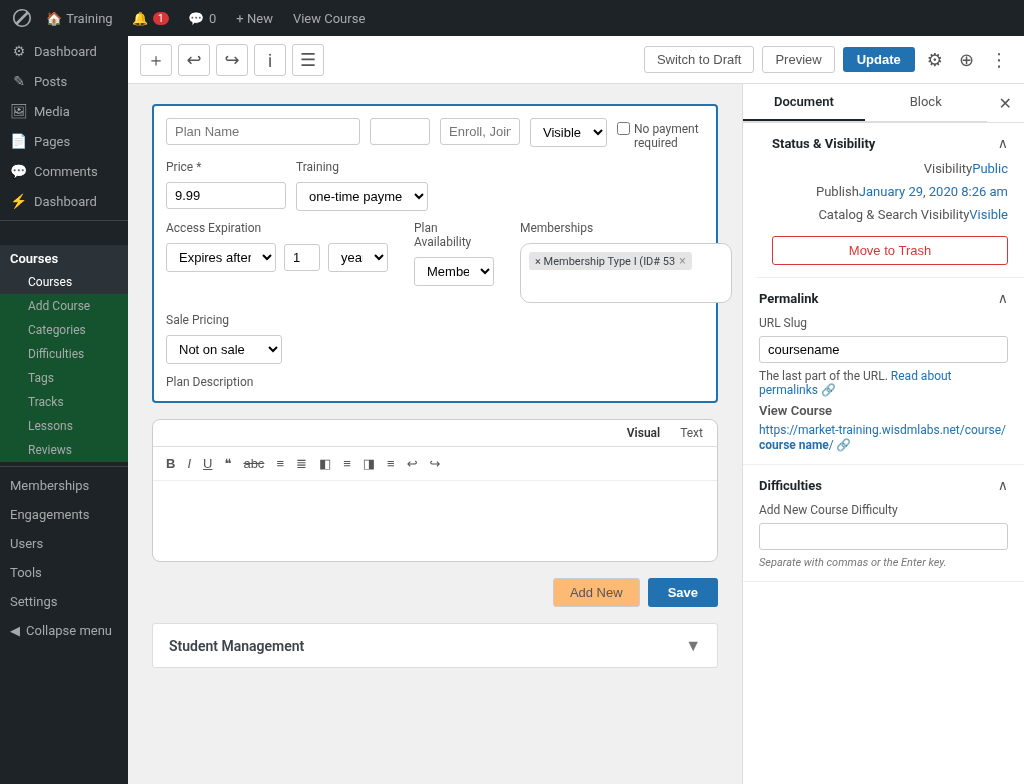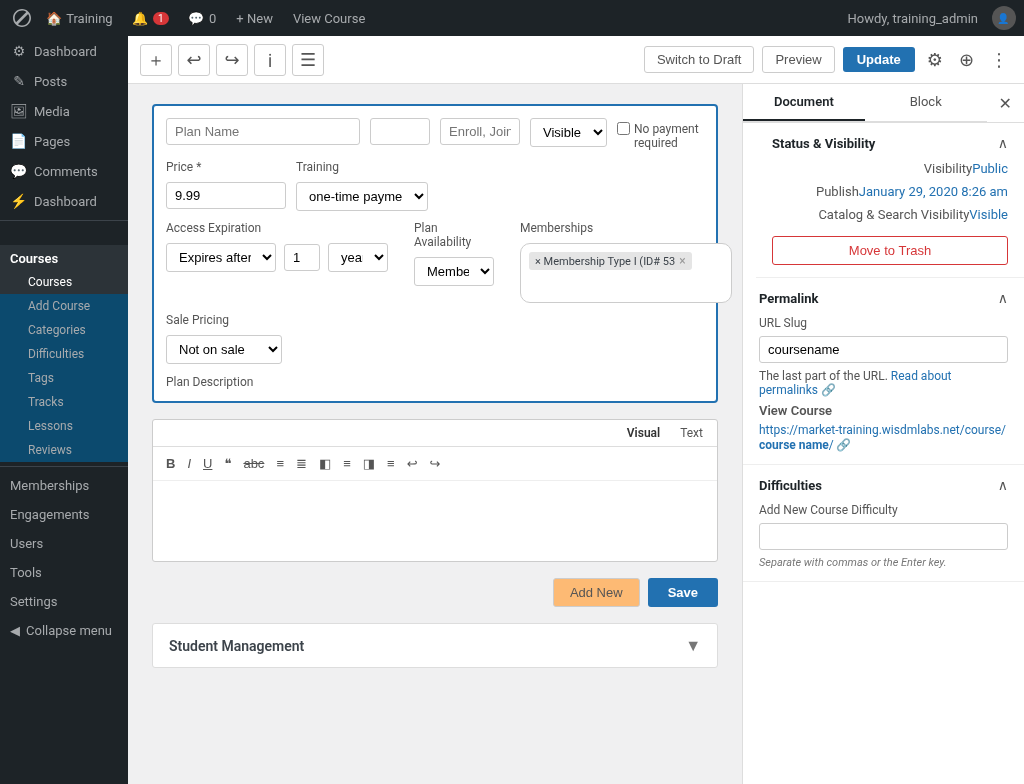--- a/index.html
+++ b/index.html
@@ -41,21 +41,21 @@
       display: flex;
       align-items: center;
       gap: 6px;
       padding: 7px 10px;
       color: #a7aaad;
       cursor: pointer;
       font-size: 13px;
     }
     .menu-item.parent-active { background: #2c3338; color: #fff; }
     .menu-icon { width: 18px; text-align: center; font-size: 14px; }
-    .submenu { background: #0c4a6e; margin-top: 24px; }
+    .submenu { background: #14532d; margin-top: 24px; }
     .submenu .menu-item { padding: 5px 10px 5px 28px; font-size: 12px; }
     .submenu-header { color: #fff; font-size: 13px; font-weight: 600; padding: 6px 10px 4px 10px; background: #2c3338; }
     .menu-separator { border: none; border-top: 1px solid #3c434a; margin: 4px 0; }
 
     
     #wpcontent {
       flex: 1;
       overflow-y: auto;
       background: #f0f0f1;
     }
@@ -143,21 +143,21 @@
       font-size: 11px;
       gap: 4px;
       margin: 2px;
     }
     .membership-tag-x { cursor: pointer; color: #999; font-size: 12px; }
     .plan-desc-label { font-size: 12px; color: #555; margin-bottom: 6px; }
 
     
     .text-editor-area {
       border: 1px solid #ccc;
-      border-radius: 3px;
+      border-radius: 8px;
       background: #fff;
       margin-bottom: 16px;
     }
     .text-editor-tabs { display: flex; justify-content: flex-end; border-bottom: 1px solid #ddd; padding: 4px 8px; gap: 8px; }
     .editor-tab { font-size: 12px; color: #555; cursor: pointer; padding: 2px 6px; }
     .editor-tab.active { color: #333; font-weight: 600; }
     .text-toolbar {
       display: flex;
       align-items: center;
       gap: 2px;
@@ -288,24 +288,20 @@
     <div class="adminbar-item">
       <span>💬</span>
       <span>0</span>
     </div>
     <div class="adminbar-item">
       <span>+ New</span>
     </div>
     <div class="adminbar-item">
       <span>View Course</span>
     </div>
-  </div>
-  <div class="adminbar-right">
-    <div class="adminbar-greeting">Howdy, training_admin</div>
-    <div class="adminbar-avatar">👤</div>
   </div>
 </div>
 
 <div class="wp-layout">
 
   <div id="adminmenu">
     <div class="menu-item">
       <span class="menu-icon">⚙</span>
       <span>Dashboard</span>
     </div>

